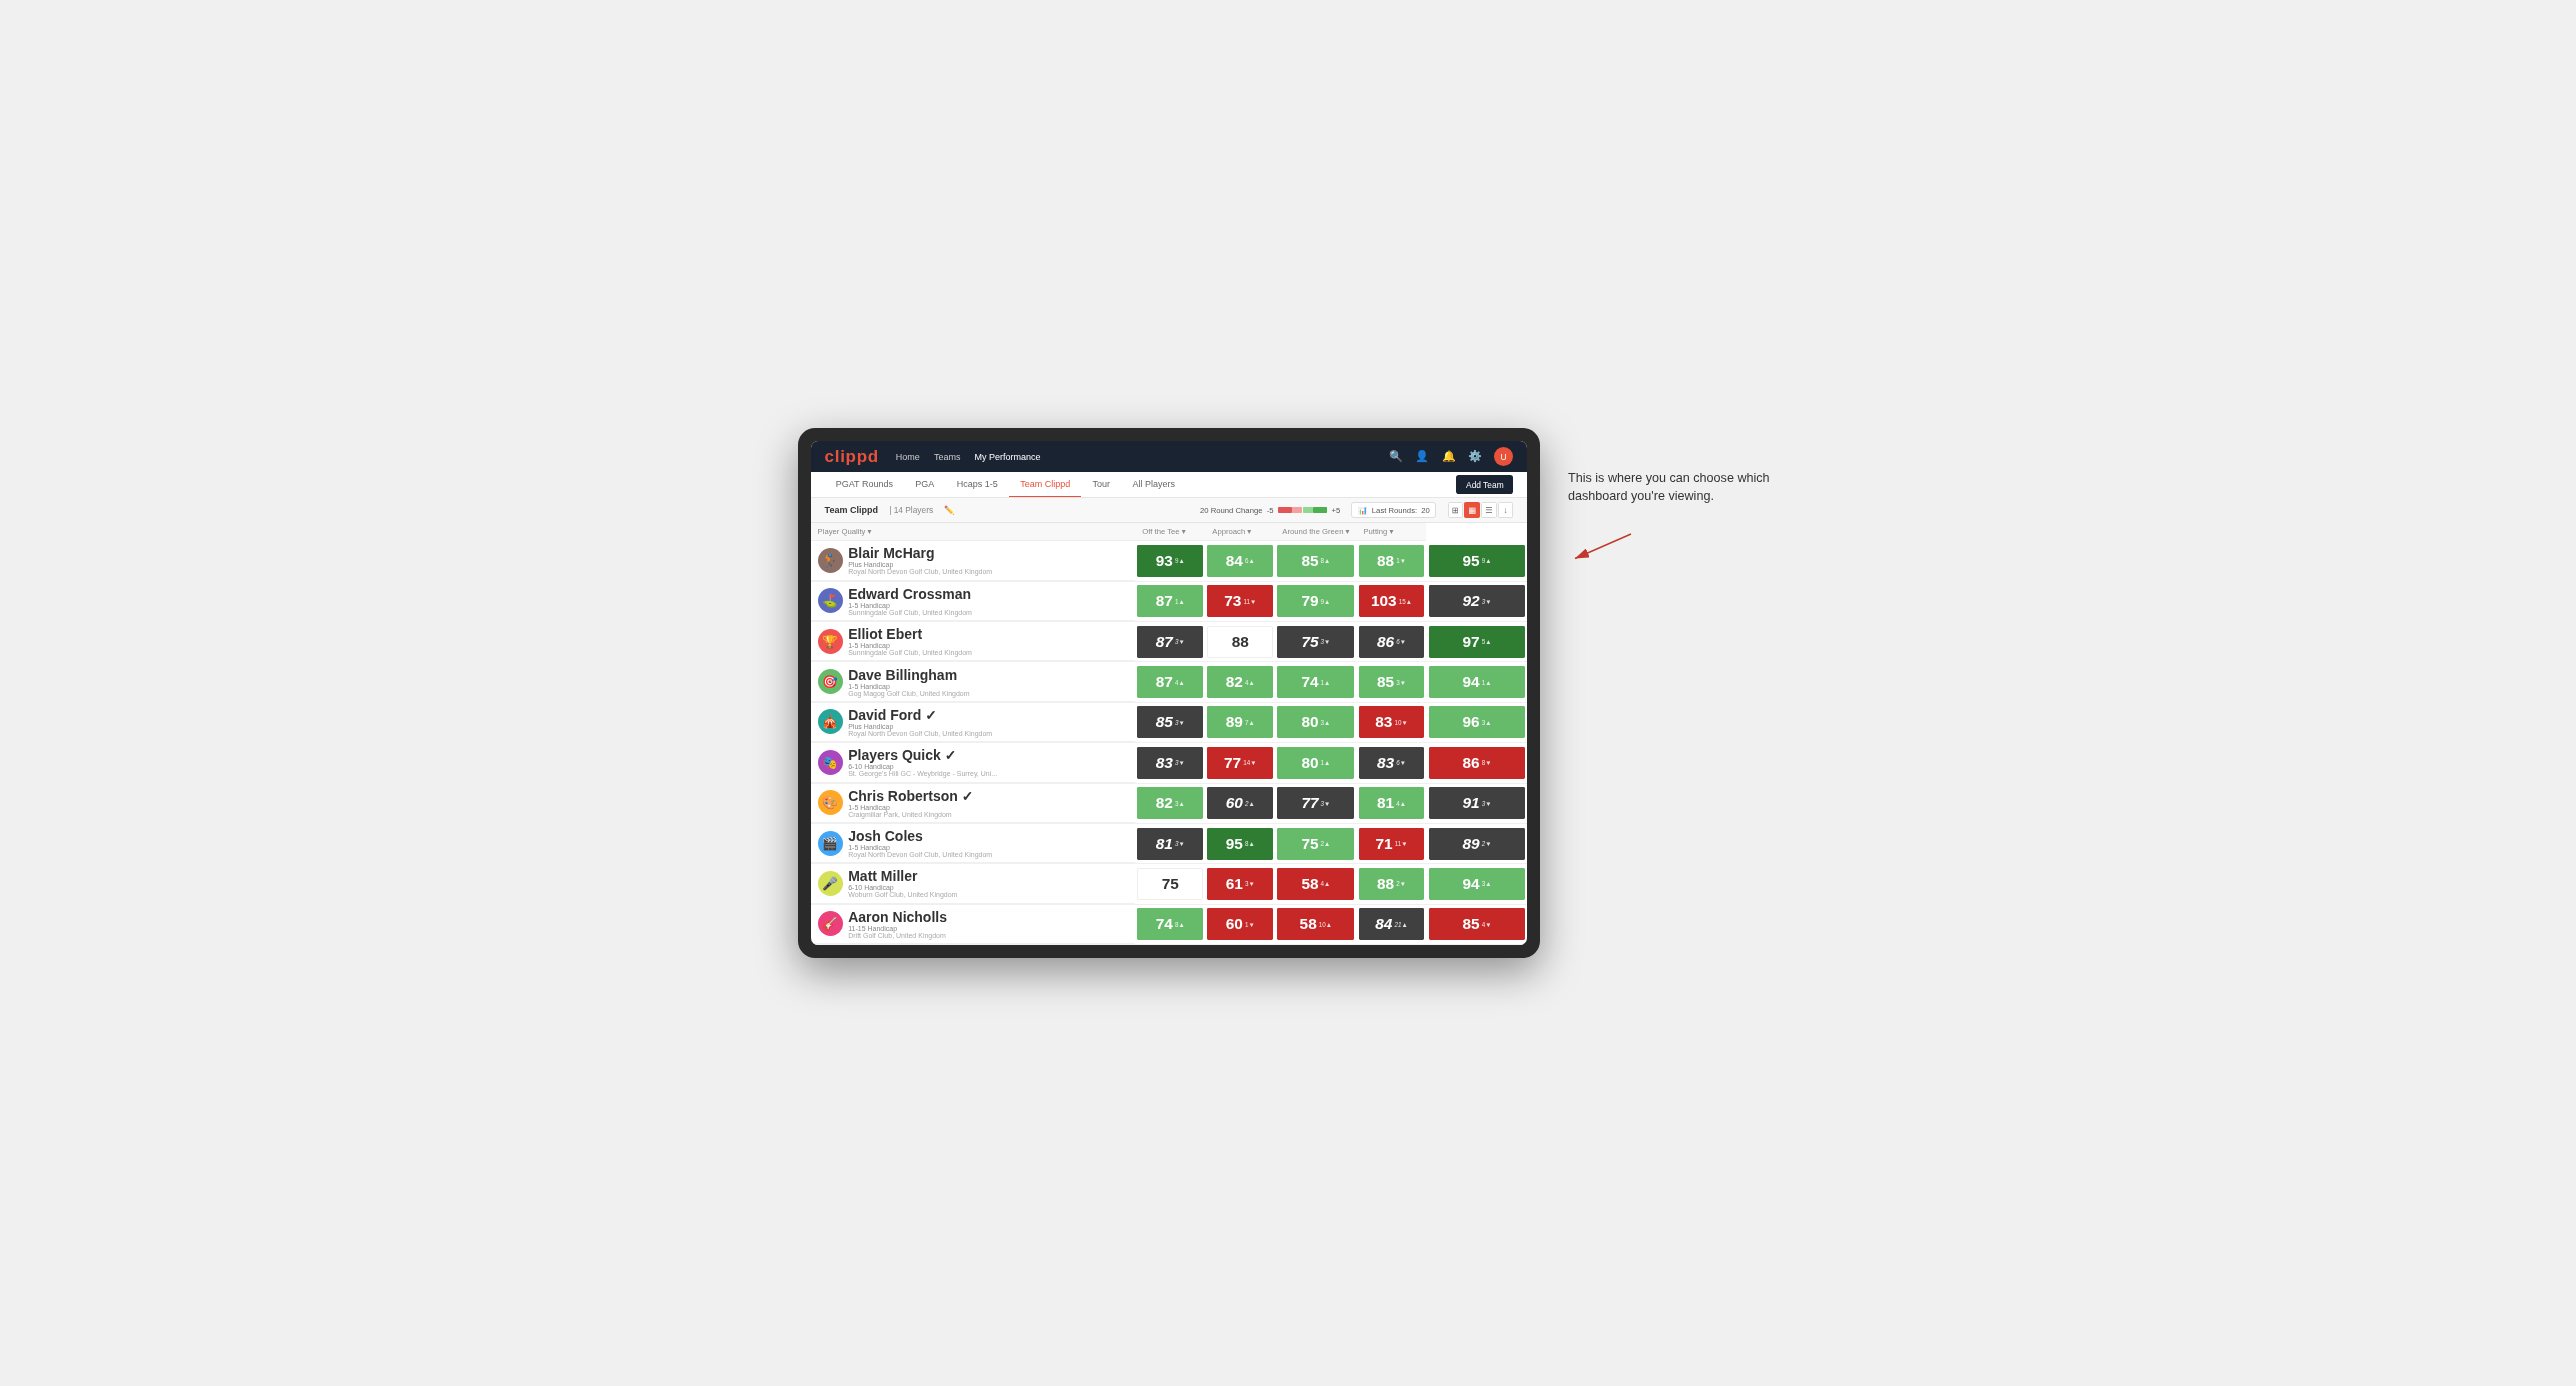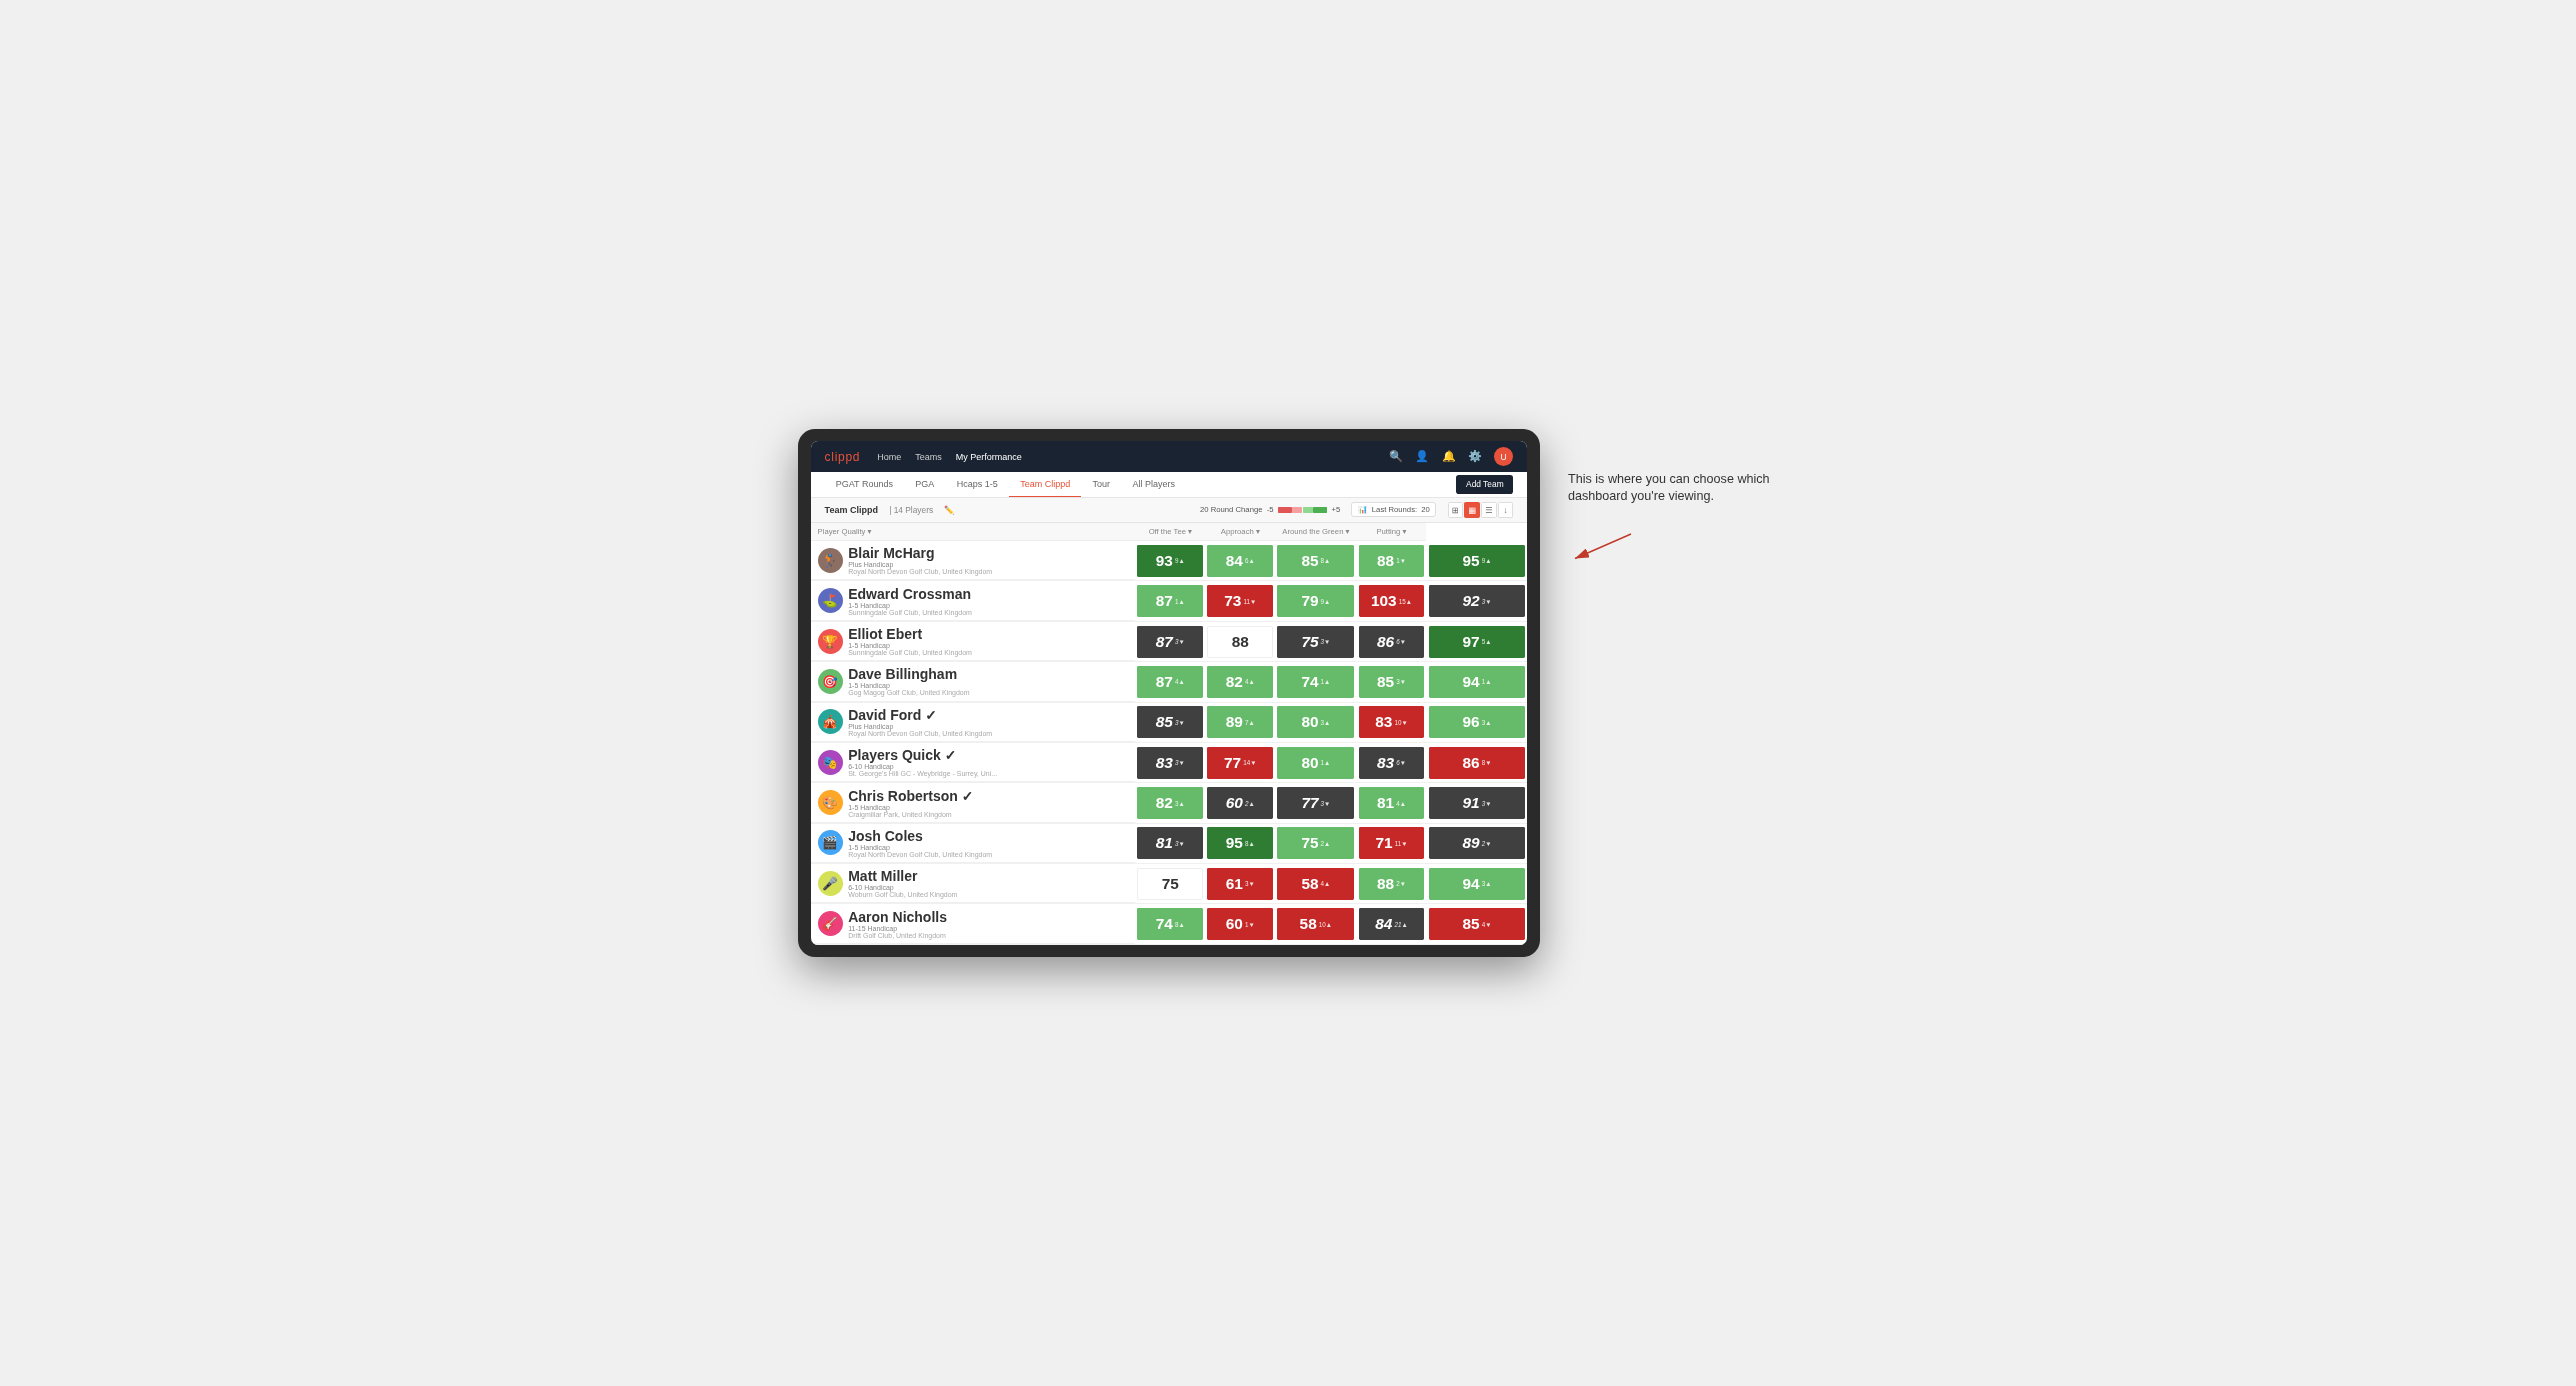--- a/index.html
+++ b/index.html
@@ -41,22 +41,22 @@
     .top-nav {
       background: #1a2332;
       display: flex;
       align-items: center;
       padding: 5.6px 14px;
       gap: 17px;
     }
 
     .logo {
       color: #e8523a;
-      font-weight: 400;
-      font-size: 12px;
+      font-weight: 700;
+      font-size: 17px;
       letter-spacing: 0.7px;
       text-align: center;
     }
 
     .nav-links {
       display: flex;
       gap: 14px;
       flex: 1;
     }
 
@@ -235,21 +235,21 @@
       background: #f8f8f8;
       padding: 4.2px 7px;
       text-align: left;
       font-size: 7.7px;
       color: #888;
       font-weight: 500;
       border-bottom: 0.7px solid #eee;
       white-space: nowrap;
     }
 
-    .col-header.center { text-align: center; }
+    .col-header.center { }
 
     .player-cell {
       padding: 4.2px 7px;
       display: flex;
       align-items: center;
       gap: 5.6px;
       border-bottom: 0.7px solid #f0f0f0;
       min-width: 112px;
     }
 

